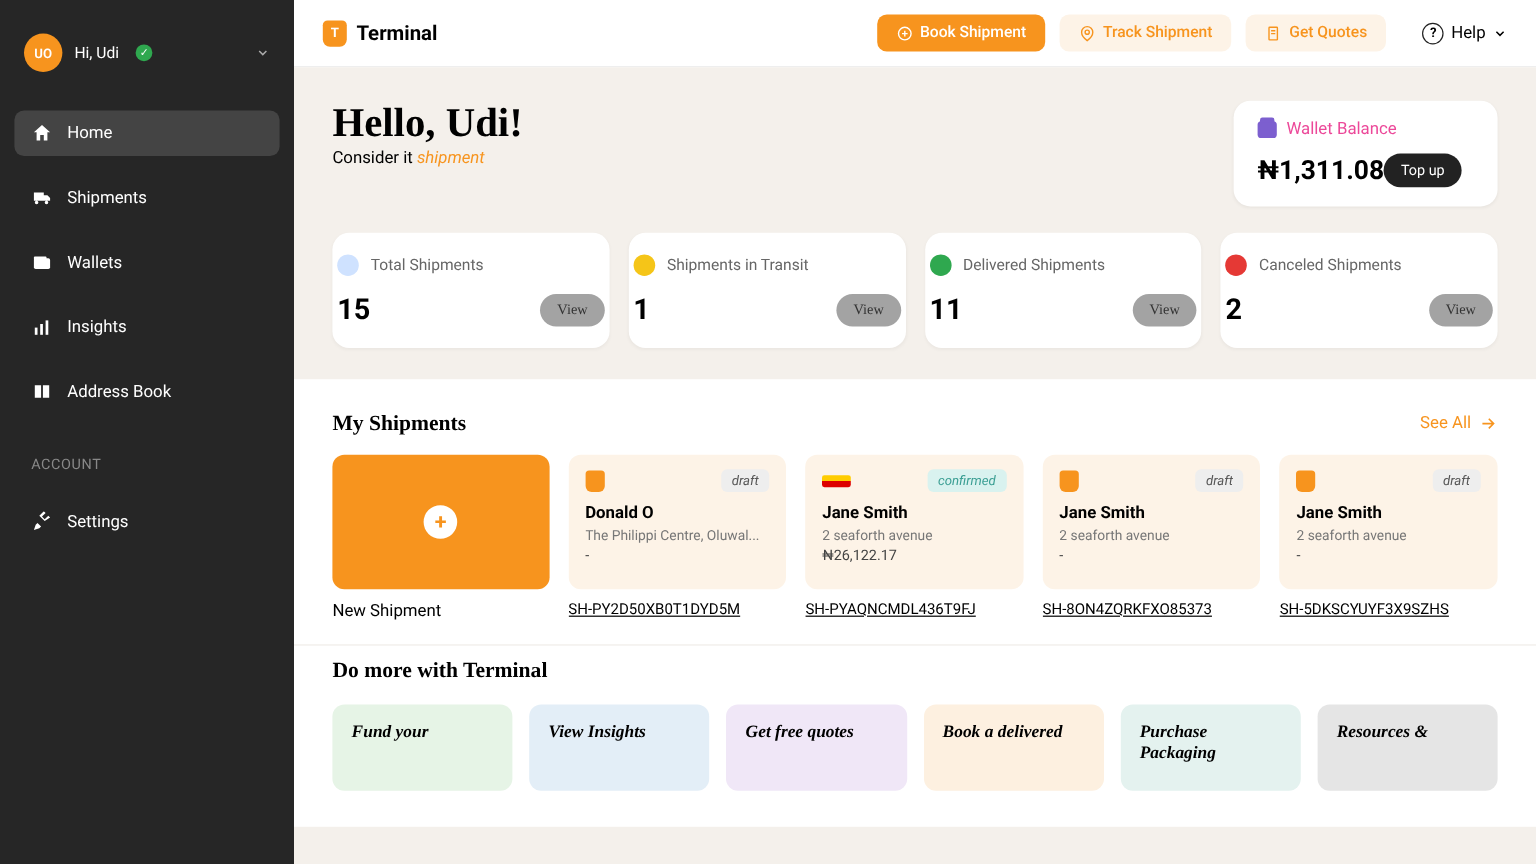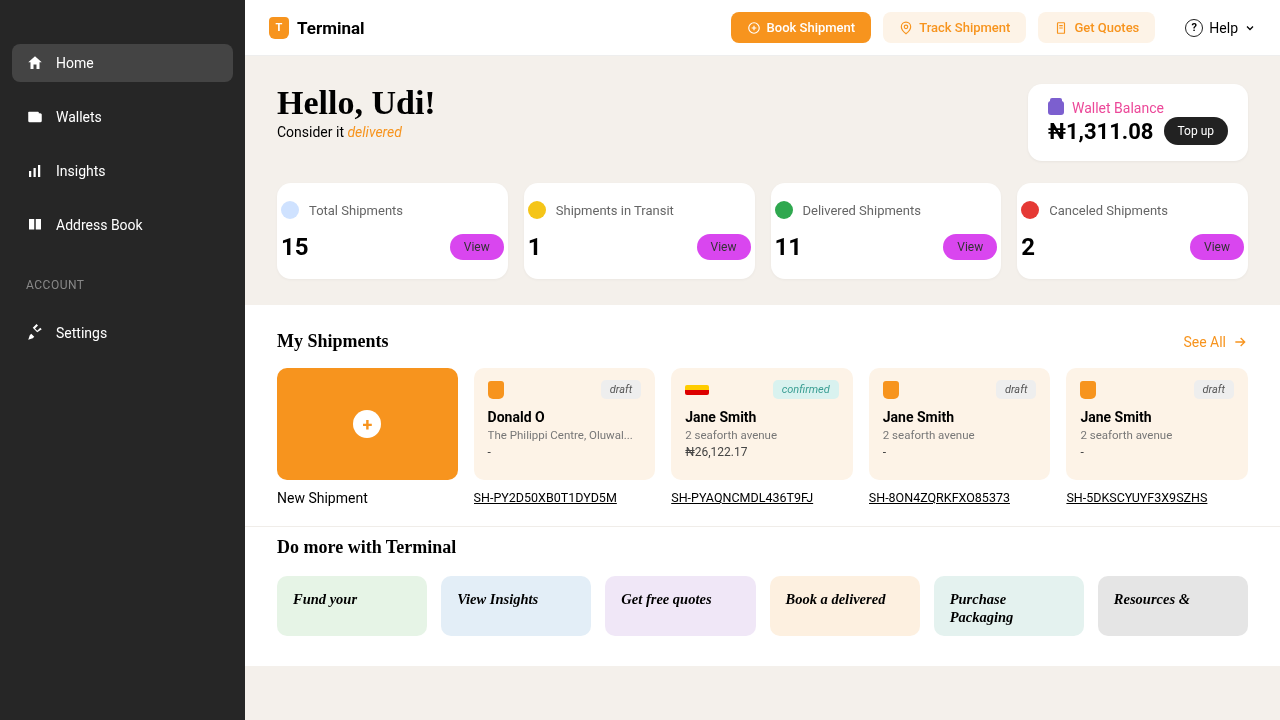--- a/index.html
+++ b/index.html
@@ -27,34 +27,34 @@
   .help-circle{width:18px;height:18px;border:1.5px solid #222;border-radius:50%;display:flex;align-items:center;justify-content:center;font-size:11px;font-weight:700;}
   .content{flex:1;overflow-y:auto;background:#f4f0eb;}
   .hero{padding:28px 32px 22px;display:flex;justify-content:space-between;align-items:flex-start;}
   .greeting h1{font-family:Georgia,serif;font-size:34px;font-weight:700;}
   .tagline{font-size:14px;margin-top:2px;}
   .tagline em{color:#F7941E;font-style:italic;}
   .wallet-card{background:#fff;border-radius:14px;padding:16px 20px;width:220px;box-shadow:0 1px 3px rgba(0,0,0,0.05);}
   .wallet-label{display:flex;align-items:center;gap:8px;color:#ec4899;font-size:14px;}
   .wallet-icon{width:16px;height:14px;background:#7c5fcf;border-radius:3px;position:relative;}
   .wallet-icon::before{content:"";position:absolute;top:-3px;left:2px;right:2px;height:4px;background:#7c5fcf;border-radius:2px 2px 0 0;}
-  .wallet-value-row{display:flex;align-items:center;justify-content:space-between;margin-top:1px;}
+  .wallet-value-row{display:flex;align-items:center;justify-content:flex-start;margin-top:12px;}
   .wallet-value{font-size:22px;font-weight:700;}
   .btn-dark{background:#222;color:#fff;padding:7px 14px;border-radius:18px;font-size:12px;cursor:pointer;border:none;}
   .stats{display:flex;gap:16px;padding:0 32px 26px;}
   .stat-card{flex:1;background:#fff;border-radius:14px;padding:18px 4px;box-shadow:0 1px 3px rgba(0,0,0,0.04);}
   .stat-label{display:flex;align-items:center;gap:10px;color:#666;font-size:13px;}
   .stat-icon{width:18px;height:18px;border-radius:50%;}
   .ic-blue{background:#cfe2ff;}
   .ic-yellow{background:#F5C518;}
   .ic-green{background:#2FA84F;}
   .ic-red{background:#E53935;}
   .stat-row{display:flex;justify-content:space-between;align-items:center;margin-top:14px;}
   .stat-num{font-size:24px;font-weight:700;}
-  .btn-light{background:#d946ef;color:#333;padding:6px 14px;border-radius:16px;font-size:12px;cursor:pointer;border:none;}
+  .btn-light{background:#a3a3a3;color:#333;padding:6px 14px;border-radius:16px;font-size:12px;cursor:pointer;border:none;font-family:Liberation Serif, serif;}
   .section{background:#fff;padding:26px 32px 20px;}
   .sec-head{display:flex;justify-content:space-between;align-items:center;margin-bottom:16px;}
   .sec-title{font-family:Georgia,serif;font-size:18px;font-weight:700;}
   .see-all{color:#F7941E;font-size:14px;display:flex;align-items:center;gap:6px;cursor:pointer;}
   .ship-grid{display:flex;gap:16px;}
   .new-ship{width:182px;}
   .new-ship-box{height:112px;background:#F7941E;border-radius:10px;display:flex;align-items:center;justify-content:center;cursor:pointer;}
   .plus-circle{width:28px;height:28px;border-radius:50%;background:#fff;color:#F7941E;display:flex;align-items:center;justify-content:center;font-size:18px;font-weight:700;}
   .new-ship-label{margin-top:10px;font-size:14px;}
   .ship-card{width:183px;}
@@ -62,43 +62,61 @@
   .ship-top{display:flex;justify-content:space-between;align-items:center;}
   .mini-shield{width:16px;height:18px;background:#F7941E;border-radius:3px 3px 5px 5px;}
   .status-chip{background:#eee;color:#555;font-size:11px;padding:3px 9px;border-radius:5px;font-style:italic;}
   .status-chip.confirmed{background:#d9f2ef;color:#3a9e93;}
   .ship-name{font-size:14px;font-weight:700;margin-top:10px;}
   .ship-addr{font-size:11.5px;color:#777;margin-top:3px;white-space:nowrap;overflow:hidden;text-overflow:ellipsis;}
   .ship-amt{font-size:12px;color:#444;margin-top:3px;}
   .ship-id{font-size:12.5px;text-decoration:underline;margin-top:10px;display:block;white-space:nowrap;overflow:hidden;text-overflow:ellipsis;cursor:pointer;}
   .more-section{background:#fff;padding:10px 32px 30px;border-top:1px solid #f0ede9;}
   .more-grid{display:flex;gap:14px;margin-top:18px;}
-  .more-card{flex:1;border-radius:10px;padding:14px 16px;height:60px;}
+  .more-card{flex:1;border-radius:10px;padding:14px 16px;height:72px;}
   .more-title{font-family:Georgia,serif;font-size:14.5px;font-weight:700;font-style:italic;line-height:1.25;}
   .mc-green{background:#e6f4e6;}
   .mc-purple{background:#f0e7f7;}
   .mc-blue{background:#e3eef7;}
   .mc-orange{background:#fdf0e0;}
   .mc-teal{background:#e4f2ef;}
   .mc-gray{background:#e5e5e5;}
   .dhl{width:24px;height:10px;background:linear-gradient(#fc0 50%,#d00 50%);border-radius:2px;}
   svg{display:block;}
 </style>
 </head>
 <body>
 
 <aside class="sidebar">
+  <div class="user-row">
+    <div class="avatar">UO</div>
+    <span class="user-greet">Hi, Udi</span>
+    <span class="verified">✓</span>
+    <span class="user-chevron">
+      <svg width="12" height="12" viewBox="0 0 24 24" fill="none" stroke="currentColor" stroke-width="2.5">
+          <polyline points="6 9 12 15 18 9"></polyline>
+        </svg>
+    </span>
+  </div>
   <nav class="nav">
     <div class="nav-item active">
       <span class="nav-icon">
           <svg width="18" height="18" viewBox="0 0 24 24" fill="currentColor">
             <path d="M12 3l9 8h-3v9h-4v-6h-4v6H6v-9H3z"></path>
           </svg>
         </span>
       <span>Home</span>
+    </div>
+    <div class="nav-item">
+      <span class="nav-icon">
+          <svg width="18" height="18" viewBox="0 0 24 24" fill="currentColor">
+            <path d="M3 6h11v9H3zM14 9h4l3 3v3h-7zM6 19a2 2 0 100-4 2 2 0 000 4zm11 0a2 2 0 100-4 2 2 0 000 4z"></path>
+          </svg>
+        </span>
+      <span>Shipments</span>
     </div>
     <div class="nav-item">
       <span class="nav-icon">
           <svg width="18" height="18" viewBox="0 0 24 24" fill="currentColor">
             <rect x="3" y="7" width="18" height="12" rx="2"></rect>
             <rect x="3" y="5" width="14" height="4" rx="1"></rect>
           </svg>
         </span>
       <span>Wallets</span>
     </div>
@@ -168,21 +186,21 @@
           </svg>
       </div>
     </div>
   </div>
 
   <div class="content">
     <div class="hero">
       <div class="greeting">
         <h1>Hello, Udi!</h1>
         <p class="tagline">
-          <span>Consider it </span><em>delivered</em>
+          <span>Consider it </span><em>shipment</em>
         </p>
       </div>
       <div class="wallet-card">
         <div class="wallet-label">
           <span class="wallet-icon"></span>
           <span>Wallet Balance</span>
         </div>
         <div class="wallet-value-row">
           <div class="wallet-value">₦1,311.08</div>
           <button class="btn-dark">Top up</button>

